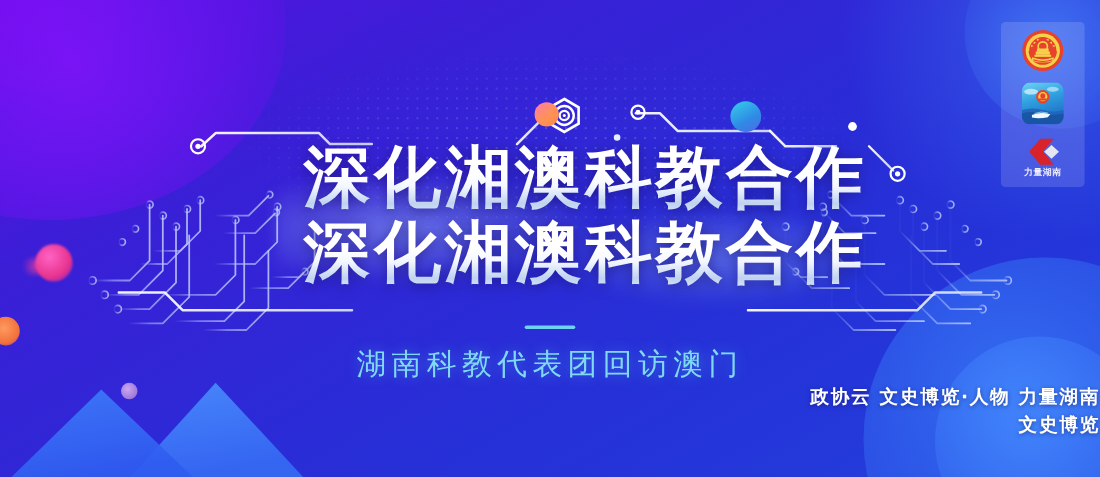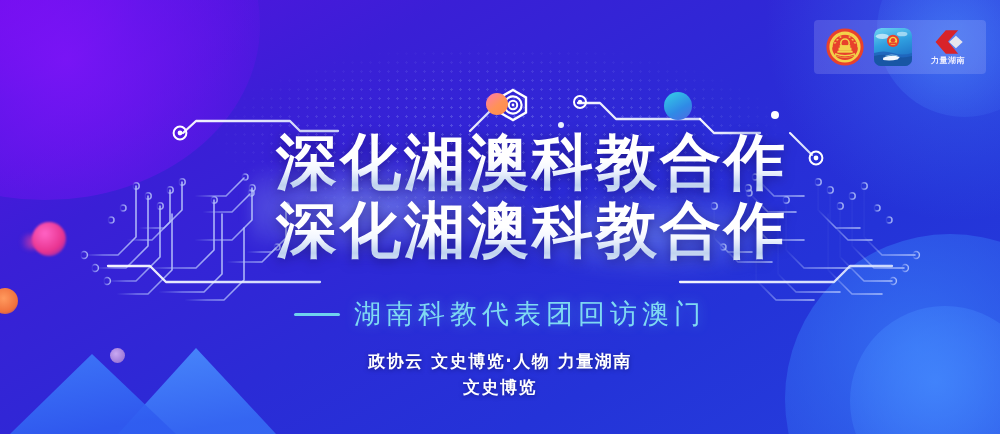--- a/index.html
+++ b/index.html
@@ -80,46 +80,47 @@
   }
 
   
   #title-glow{position:absolute;left:250px;top:140px;width:520px;height:150px;
     background:radial-gradient(ellipse 260px 72px at 22% 45%, rgba(180,215,255,0.42), rgba(120,170,255,0.0) 70%),
                radial-gradient(ellipse 210px 64px at 78% 62%, rgba(170,210,255,0.34), rgba(120,170,255,0.0) 72%);
     filter:blur(6px);pointer-events:none;}
 
   
   #subtitle-row{position:absolute;left:0;top:296px;width:1000px;
-    display:flex;align-items:center;justify-content:center;gap:14px;}
+    display:flex;align-items:center;justify-content:center;gap:14px;flex-direction:column;}
   #subtitle-dash{width:46px;height:3px;background:#6fd2ee;border-radius:2px;}
   #subtitle-text{
     font-family:"DejaVu Sans","Liberation Sans",sans-serif;
     font-size:27px;font-weight:500;letter-spacing:5px;
     color:#7fd9f2;
     text-shadow:0 0 12px rgba(90,200,245,0.45);
     white-space:nowrap;
   }
 
   
-  #credits{position:absolute;left:0;top:348px;width:1000px;text-align:center;}
+  #credits{position:absolute;left:0;top:348px;width:1000px;text-align:right;}
   .credit-line{
     font-family:"DejaVu Sans","Liberation Sans",sans-serif;
     color:#ffffff;font-size:17px;font-weight:700;letter-spacing:1.5px;
     margin:0;line-height:26px;
     text-shadow:0 1px 4px rgba(10,10,70,0.5);
     white-space:nowrap;
   }
 
   
   #logo-bar{
     position:absolute;right:14px;top:20px;
     display:flex;align-items:center;gap:10px;
     padding:7px 12px;border-radius:4px;
     background:rgba(225,225,255,0.17);
+    flex-direction:column;
   }
   .logo-badge{width:38px;height:38px;border-radius:7px;overflow:hidden;
     display:block;flex:0 0 auto;}
   #logo-lizhi{width:52px;height:40px;display:flex;flex-direction:column;
     align-items:center;justify-content:center;flex:0 0 auto;}
   #logo-lizhi-text{font-size:8px;color:#f0f0ff;letter-spacing:.5px;
     font-family:"DejaVu Sans","Liberation Sans",sans-serif;font-weight:700;
     margin-top:1px;line-height:9px;white-space:nowrap;}
 </style>
 </head>

